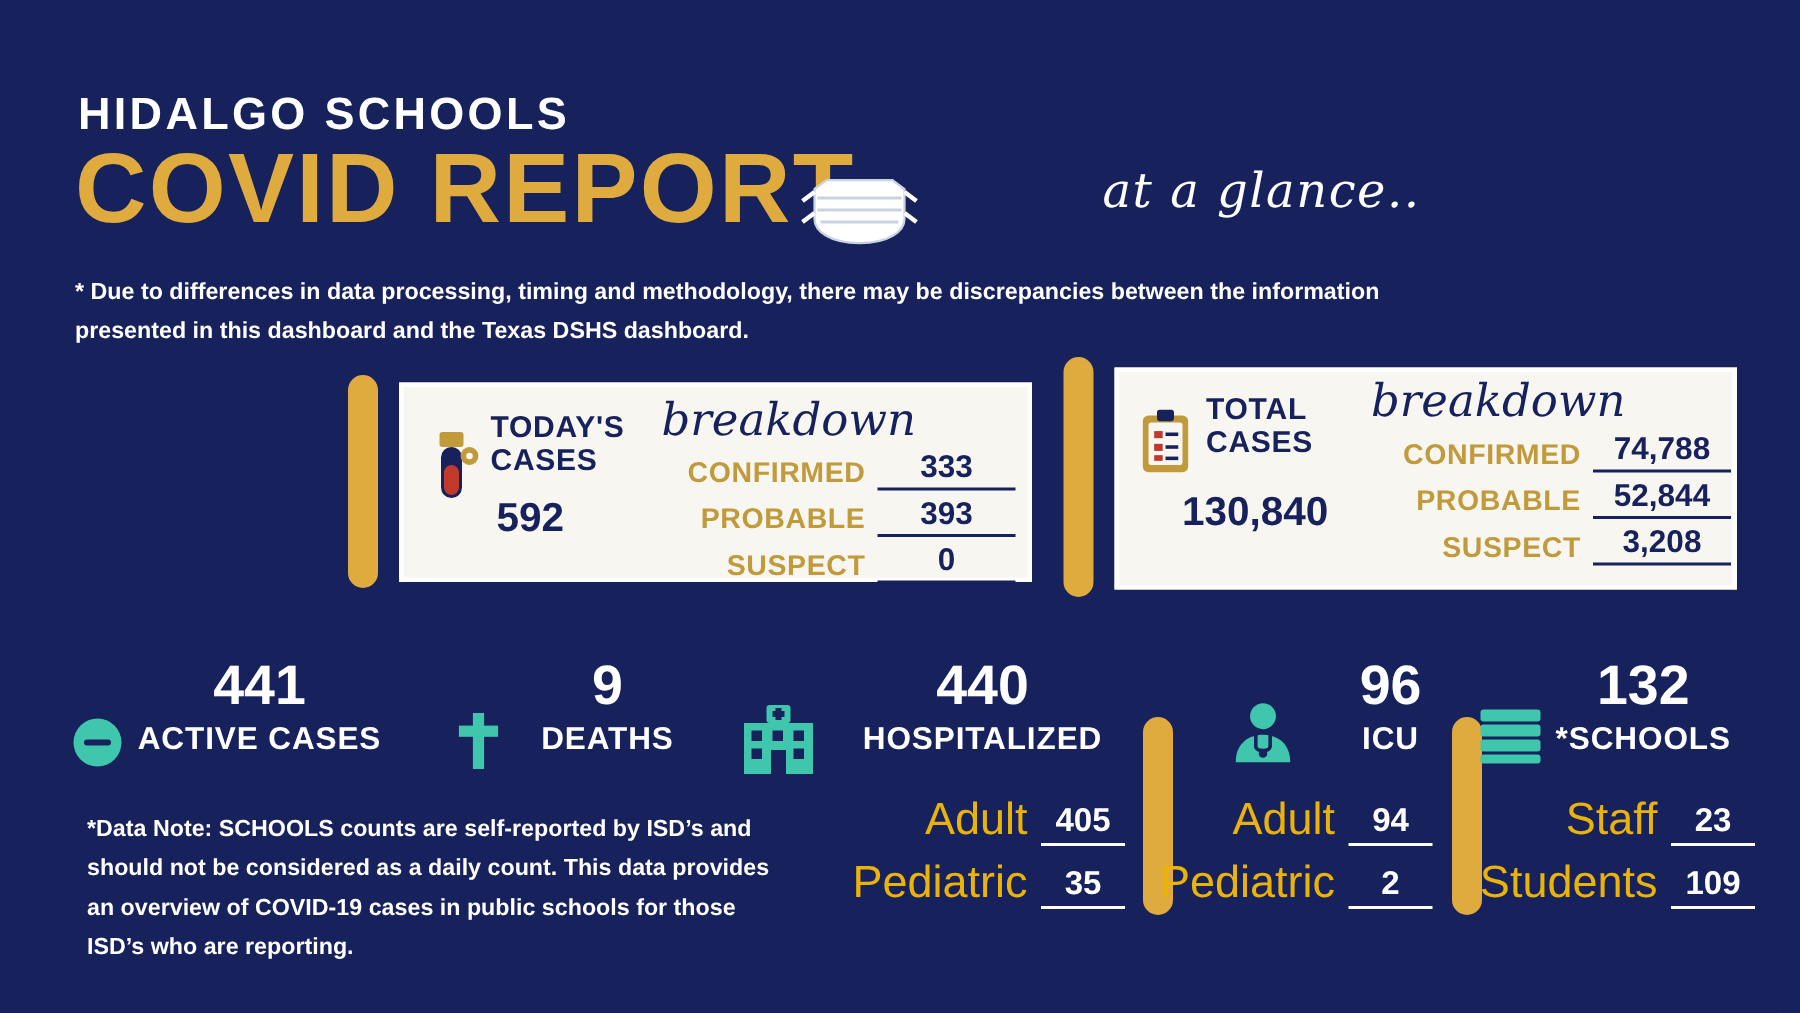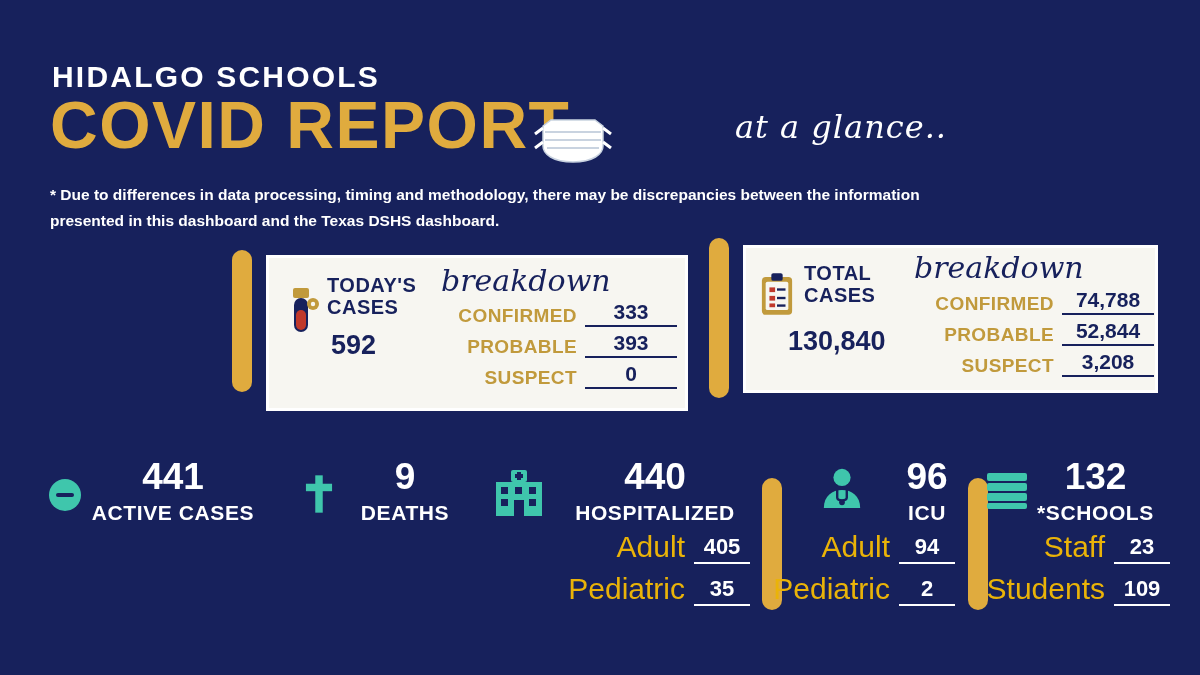--- a/index.html
+++ b/index.html
@@ -112,21 +112,21 @@
     letter-spacing: 0.4px; padding-right: 8px;
   }
   .rowline .rv {
     color: #17215c; font-size: 21px; font-weight: bold;
     border-bottom: 2.5px solid #17215c;
     min-width: 92px; text-align: center; padding-bottom: 1px;
   }
   .vial, .clipboard { position: absolute; }
   
   .stat {
-    position: absolute; text-align: center; margin-top: 20px;
+    position: absolute; text-align: center;
   }
   .stat .num {
     color: #ffffff; font-size: 37px; font-weight: bold; line-height: 1;
   }
   .stat .cap {
     color: #ffffff; font-size: 21px; font-weight: bold; letter-spacing: 0.6px;
     margin-top: 6px;
   }
   .sub-rows { position: absolute; }
   .sub-rows .srow {
@@ -168,21 +168,21 @@
 
 
   <div class="disclaimer">* Due to differences in data processing, timing and methodology, there may be discrepancies between the information presented in this dashboard and the Texas DSHS dashboard.</div>
 
 
   <div class="gold-bar" style="left:232px; top:250px; height:142px;"></div>
   <div class="gold-bar" style="left:709px; top:238px; height:160px;"></div>
   <div class="gold-bar" style="left:762px; top:478px; height:132px;"></div>
   <div class="gold-bar" style="left:968px; top:478px; height:132px;"></div>
 
-  <div class="card" style="left:266px; top:255px; width:422px; height:156px;">
+  <div class="card" style="left:266px; top:255px; width:422px; height:133px;">
     <div class="vial" style="left:14px; top:26px;">
       <svg class="icon-svg" viewBox="0 0 36 56" width="36" height="56">
         <rect x="10" y="4" width="16" height="10" rx="2" fill="#c19a3c"></rect>
         <rect x="11" y="14" width="14" height="34" rx="7" fill="#17215c"></rect>
         <rect x="13" y="26" width="10" height="20" rx="5" fill="#c0392b"></rect>
         <circle cx="30" cy="20" r="6" fill="#c19a3c"></circle>
         <circle cx="30" cy="20" r="2.2" fill="#f7f6f1"></circle>
       </svg>
     </div>
     <div class="label-main" style="left:58px; top:16px;">
@@ -336,14 +336,15 @@
     <div class="srow">
       <span class="sl">Staff</span>
       <span class="sv">23</span>
     </div>
     <div class="srow">
       <span class="sl">Students</span>
       <span class="sv">109</span>
     </div>
   </div>
 
+  <div class="note">*Data Note: SCHOOLS counts are self-reported by ISD’s and should not be considered as a daily count. This data provides an overview of COVID-19 cases in public schools for those ISD’s who are reporting.</div>
 
 </div>
 
 </body></html>

